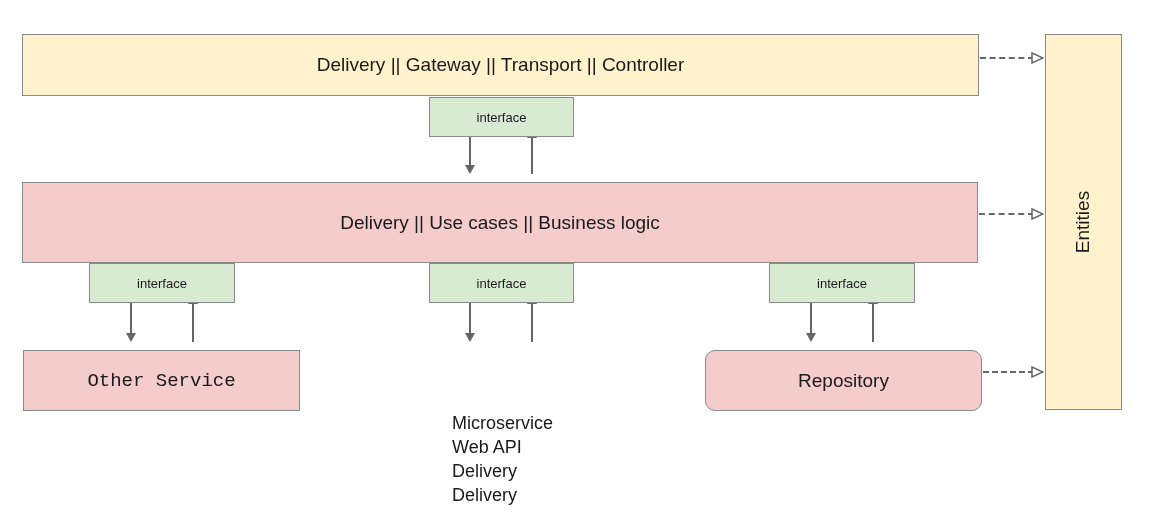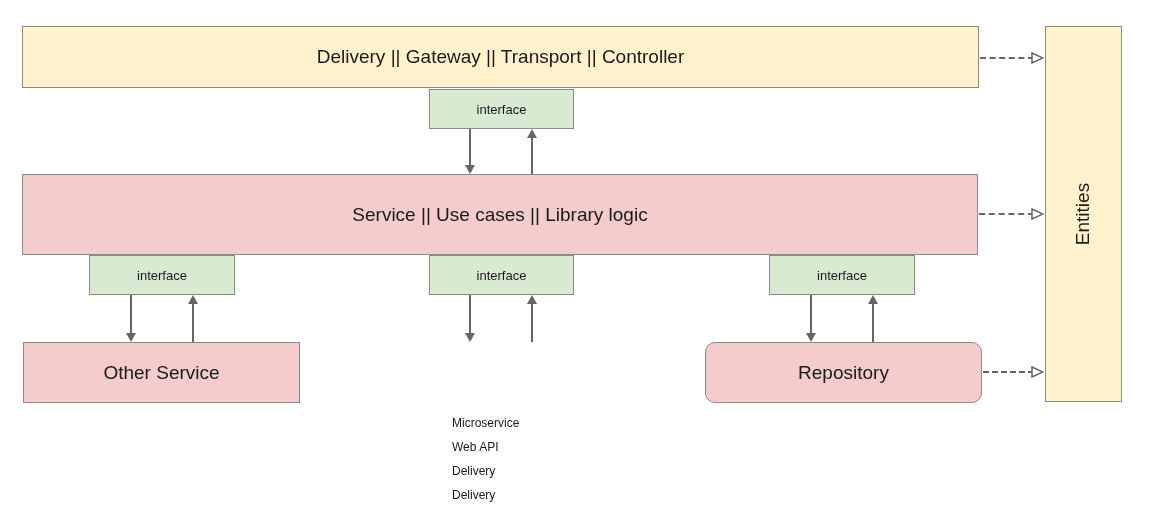--- a/index.html
+++ b/index.html
@@ -17,34 +17,35 @@
     overflow: hidden;
   }
   .box {
     position: absolute;
     box-sizing: border-box;
     border: 1.5px solid var(--box-border, #8a8a8a);
     display: flex;
     align-items: center;
     justify-content: center;
     text-align: center;
+    margin-top: 8px;
   }
   .yellow { background: var(--box-yellow, #FFF2CC); }
   .pink   { background: var(--box-pink, #F4CCCC); }
   .green  { background: var(--box-green, #D9EAD3); font-size: 13px; }
   .big-label { font-size: 19px; }
 
   
   .delivery      { left: 22px;   top: 26px;  width: 957px; height: 62px; }
   .iface-top     { left: 429px;  top: 89px;  width: 145px; height: 40px; z-index: 2; }
   .service       { left: 22px;   top: 174px; width: 956px; height: 81px; }
   .iface-left    { left: 89px;   top: 255px; width: 146px; height: 40px; z-index: 2; }
   .iface-mid     { left: 429px;  top: 255px; width: 145px; height: 40px; z-index: 2; }
   .iface-right   { left: 769px;  top: 255px; width: 146px; height: 40px; z-index: 2; }
-  .other-service { left: 23px;   top: 342px; width: 277px; height: 61px; }
+  .other-service { left: 23px;   top: 342px; width: 277px; height: 61px; font-family: Liberation Mono, monospace; }
   .anything      { left: 363px;  top: 342px; width: 277px; height: 61px; }
   .repository    { left: 705px;  top: 342px; width: 277px; height: 61px; border-radius: 10px; }
   .entities      { left: 1045px; top: 26px;  width: 77px;  height: 376px; }
   .entities .vert-label {
     transform: rotate(-90deg);
     white-space: nowrap;
     font-size: 19px;
   }
 
   
@@ -77,40 +78,40 @@
     top: 6px;
     border-top: 2px dashed var(--arrow-gray, #666666);
   }
   .darrow svg { position: absolute; right: 0; top: 1px; }
 
   
   .examples {
     position: absolute;
     left: 452px;
     top: 411px;
-    font-size: 12px;
+    font-size: 18px;
     line-height: 24px;
     text-align: left;
   }
 </style>
 </head>
 <body>
 
 <div class="canvas">
 
   <div class="box yellow big-label delivery">
     <span>Delivery || Gateway || Transport || Controller</span>
   </div>
 
   <div class="box green iface-top">
     <span>interface</span>
   </div>
 
   <div class="box pink big-label service">
-    <span>Service || Use cases || Library logic</span>
+    <span>Delivery || Use cases || Business logic</span>
   </div>
 
   <div class="box green iface-left">
     <span>interface</span>
   </div>
   <div class="box green iface-mid">
     <span>interface</span>
   </div>
   <div class="box green iface-right">
     <span>interface</span>

